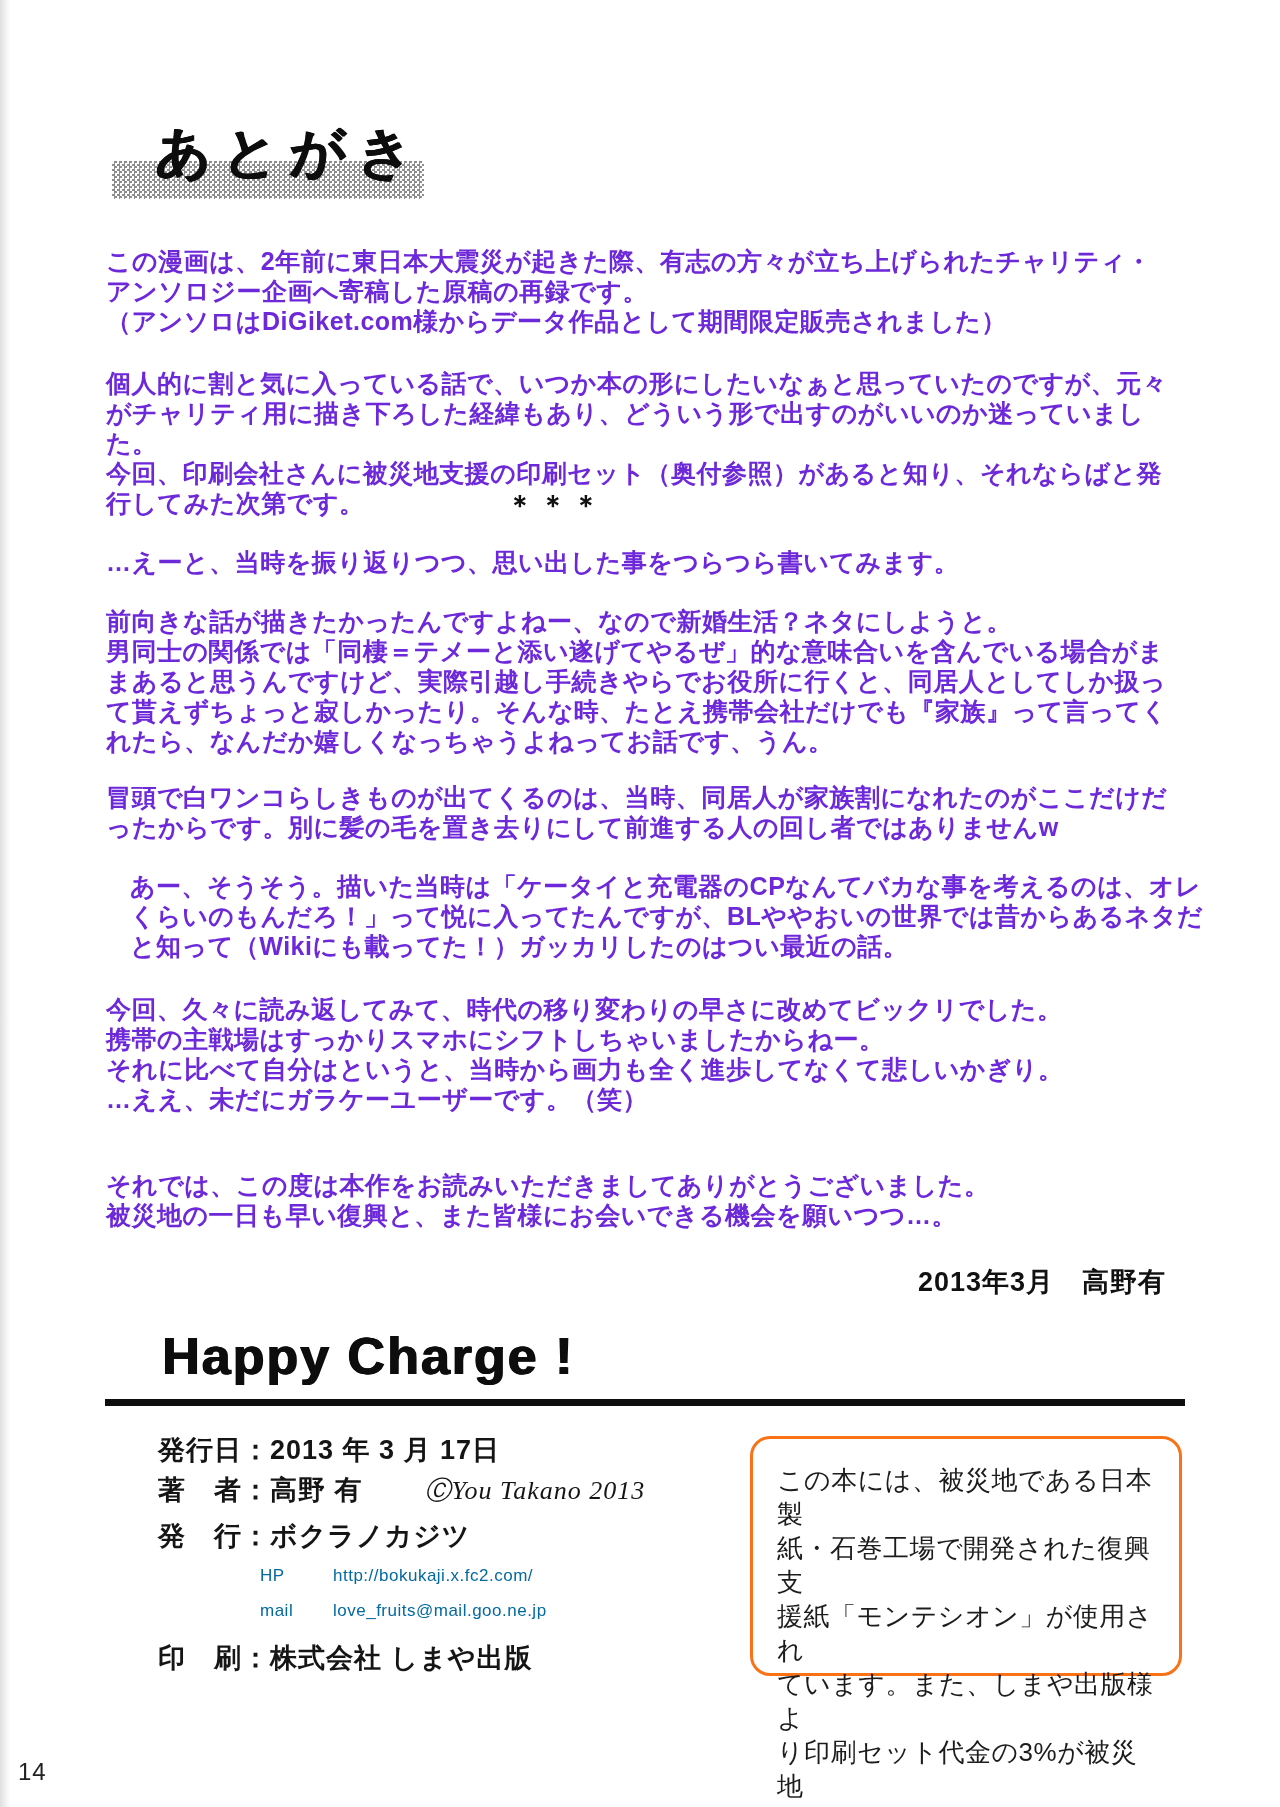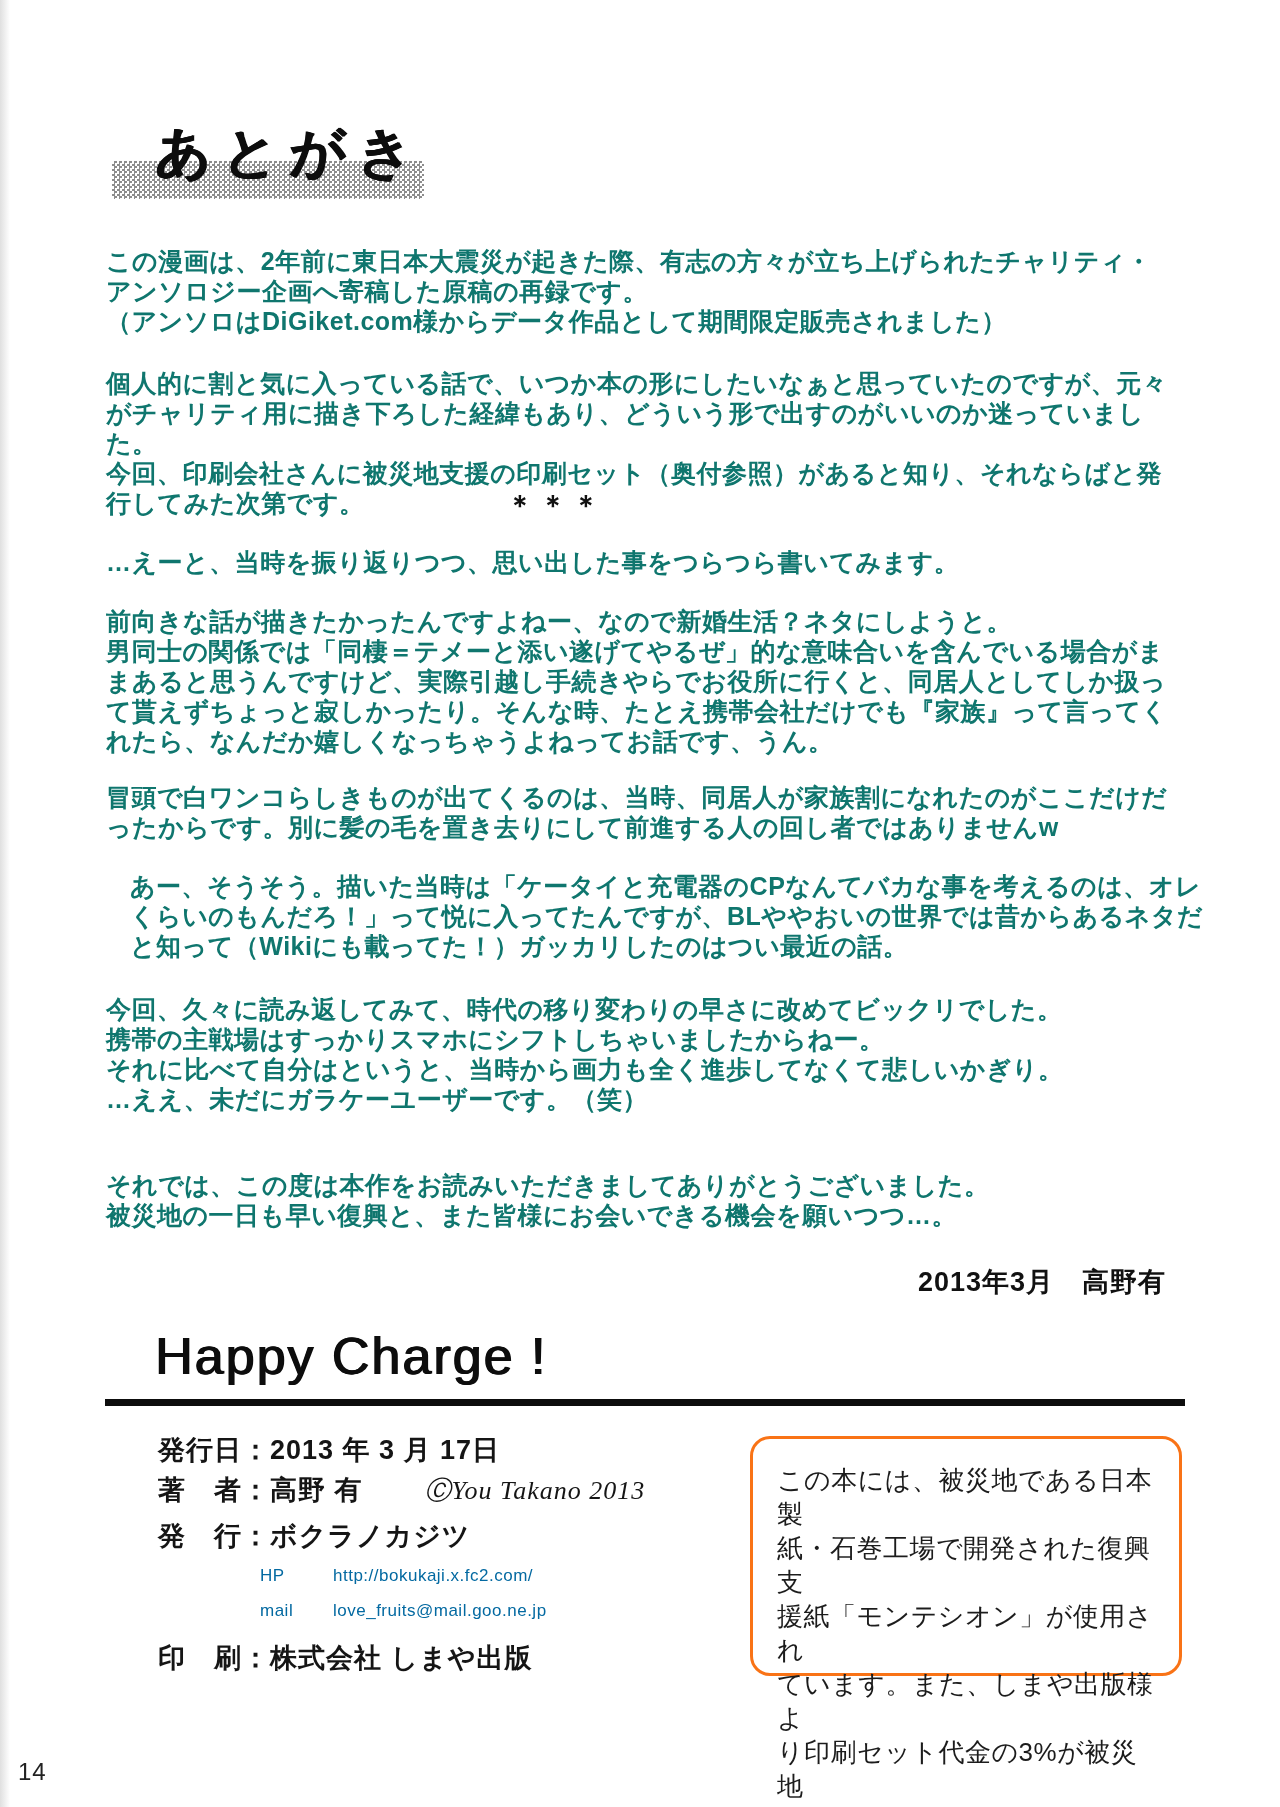--- a/index.html
+++ b/index.html
@@ -28,35 +28,35 @@
     color:#0d0d0d;
     text-shadow:1px 0 0 #0d0d0d, -0.5px 0 0 #0d0d0d;
     z-index:2;
   }
   .body-text {
     left:106px; width:1085px;
     font-size:25px; line-height:30px;
     font-weight:600;
     letter-spacing:0.5px;
     white-space:pre-line;
-    color:#0f766e;
+    color:#6d28d9;
   }
   .separator {
     left:106px; top:487px; width:900px;
     text-align:center;
     font-size:27px; font-weight:bold; letter-spacing:6px;
   }
   .signature {
     left:106px; top:1256px; width:1060px;
     text-align:right;
     font-size:27px; font-weight:600; letter-spacing:1px;margin-top:8px;
   }
   .book-title {
-    left:155px; top:1326px;
-    font-size:52px; font-weight:normal; letter-spacing:2px;
+    left:162px; top:1326px;
+    font-size:52px; font-weight:bold; letter-spacing:2px;
     color:#0d0d0d;
     text-shadow:1px 0 0 #0d0d0d, -0.5px 0 0 #0d0d0d;
   }
   .divider-rule {
     left:105px; top:1399px; width:1080px; height:7px;
     background:#0d0d0d;
   }
   .colo-row { left:158px; font-size:27px; font-weight:bold; letter-spacing:1px; color:#151515; }
   .colo-label { display:inline-block; }
   .colo-value { display:inline-block; }

